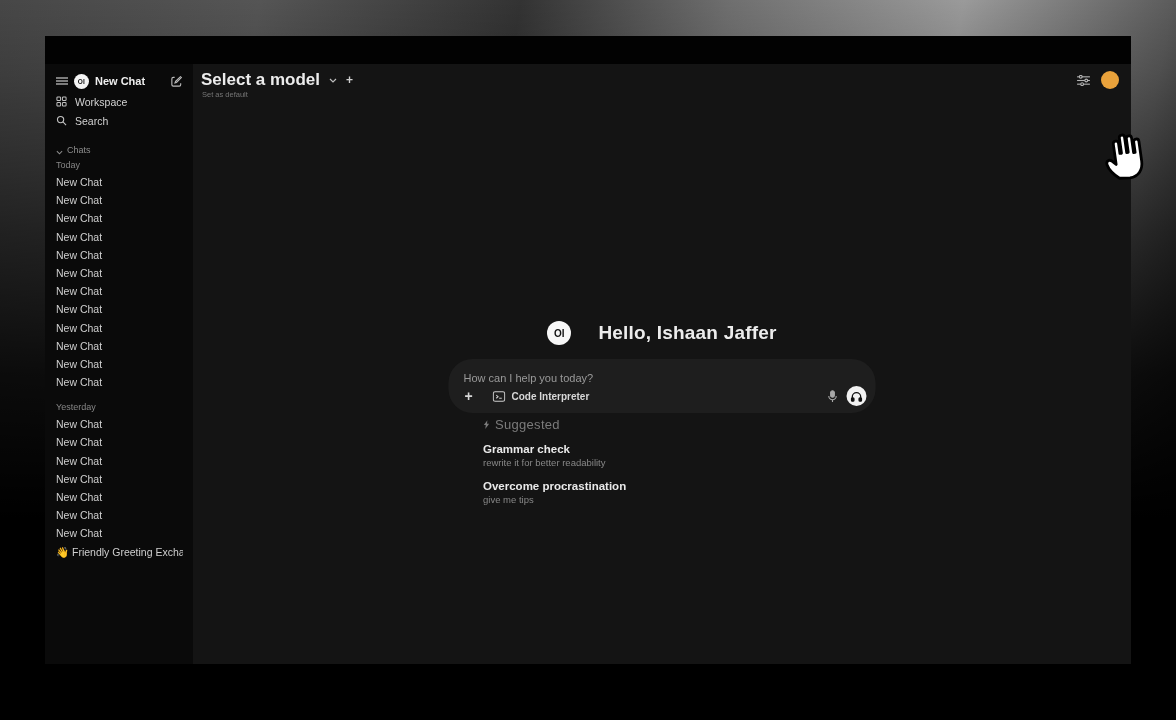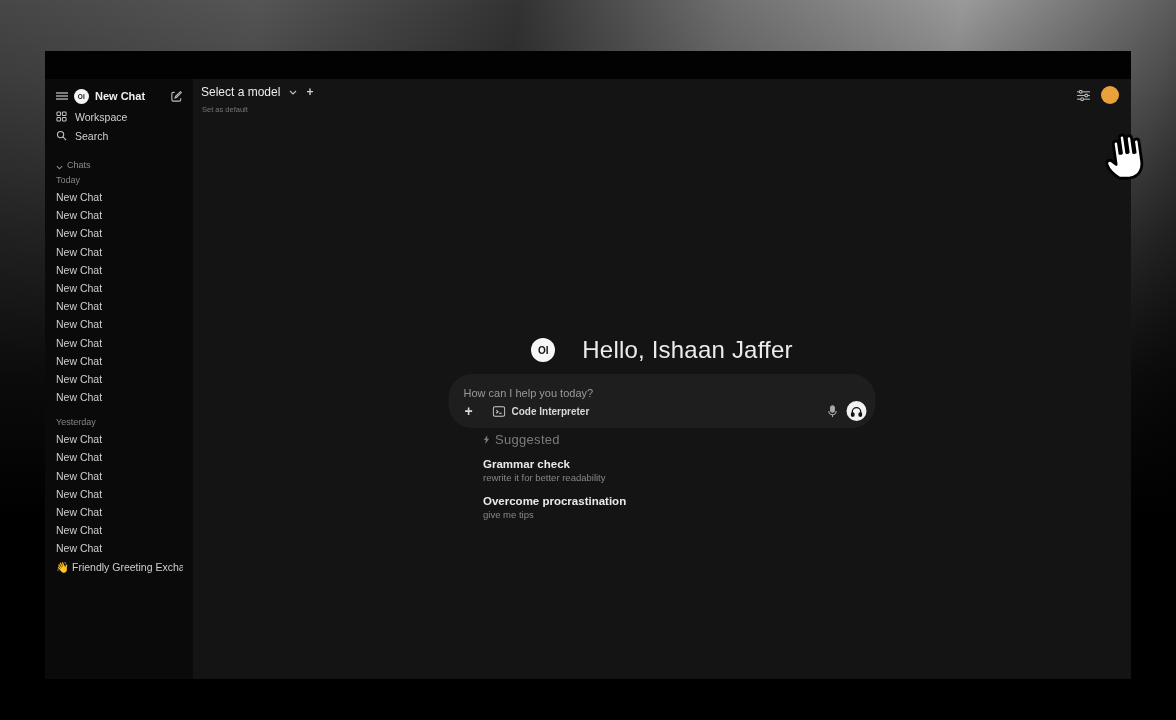--- a/index.html
+++ b/index.html
@@ -10,21 +10,21 @@
   }
   
   .backdrop {
     position:absolute; inset:0;
     background:
       linear-gradient(to bottom, rgba(0,0,0,0) 0%, rgba(0,0,0,0.15) 10%, rgba(0,0,0,0.55) 32%, rgba(0,0,0,0.85) 52%, #000 72%),
       linear-gradient(100deg, #474747 0%, #555555 20%, #333333 40%, #6f6f6f 56%, #9a9a9a 74%, #5c5c5c 90%, #1c1c1c 100%);
   }
   
   .app {
-    position:absolute; left:45px; top:51px; width:1086px; height:628px;
+    position:absolute; left:45px; top:36px; width:1086px; height:628px;
     background:#f9a8d4; display:flex; flex-direction:column;
   }
   .topbar { height:28px; background:#020202; flex:0 0 auto; }
   .app-body { display:flex; flex:1; min-height:0; }
 
   
   .sidebar {
     width:148px; flex:0 0 auto; background:#0a0a0a; padding:6px 10px 8px 11px;
     color:#cdcdcd; overflow:hidden;
   }
@@ -41,36 +41,36 @@
   .group-label.later { margin-top:8px; }
   .chat-item {
     height:18.2px; line-height:18.2px; font-size:10.5px; color:#cfcfcf;
     white-space:nowrap; overflow:hidden; cursor:pointer;
   }
   .icon { display:inline-flex; align-items:center; justify-content:center; flex:0 0 auto; }
 
   
   .main { position:relative; flex:1; background:#141414; overflow:hidden; }
   .model-bar { position:absolute; left:8px; top:6px; display:flex; align-items:center; gap:9px; }
-  .model-title { font-size:12px; font-weight:normal; color:#ececec; }
+  .model-title { font-size:17px; font-weight:bold; color:#ececec; }
   .model-sub { position:absolute; left:9px; top:26px; font-size:7.5px; color:#757575; }
   .model-plus { color:#cfcfcf; font-size:12px; font-weight:bold; }
   .top-right { position:absolute; right:12px; top:7px; display:flex; align-items:center; gap:11px; }
   .avatar {
     width:18px; height:18px; border-radius:50%; background:#e9a23b;
     display:flex; align-items:center; justify-content:center;
     color:#a86d14; font-size:8px; font-weight:bold;
   }
 
   .greeting { position:absolute; left:0; right:0; top:257px; display:flex; align-items:center; justify-content:center; gap:11px; }
   .greet-logo {
     width:24px; height:24px; border-radius:50%; background:#f7f7f7; color:#101010;
     font-size:10px; font-weight:bold; display:flex; align-items:center; justify-content:center;
   }
-  .greet-text { font-size:24px; font-weight:400; color:#ececec; letter-spacing:.2px;margin-left:16px; }
+  .greet-text { font-size:19px; font-weight:700; color:#ececec; letter-spacing:.2px;margin-left:16px; }
 
   .composer {
     position:absolute; left:50%; transform:translateX(-50%); top:295px;
     width:427px; height:54px; background:#1e1e1e; border-radius:24px;
     padding:9px 13px 8px 15px;
   }
   .composer-input {
     width:100%; border:0; outline:0; background:transparent;
     font-family:"Liberation Sans", sans-serif; font-size:11px; color:#e5e5e5;
   }

